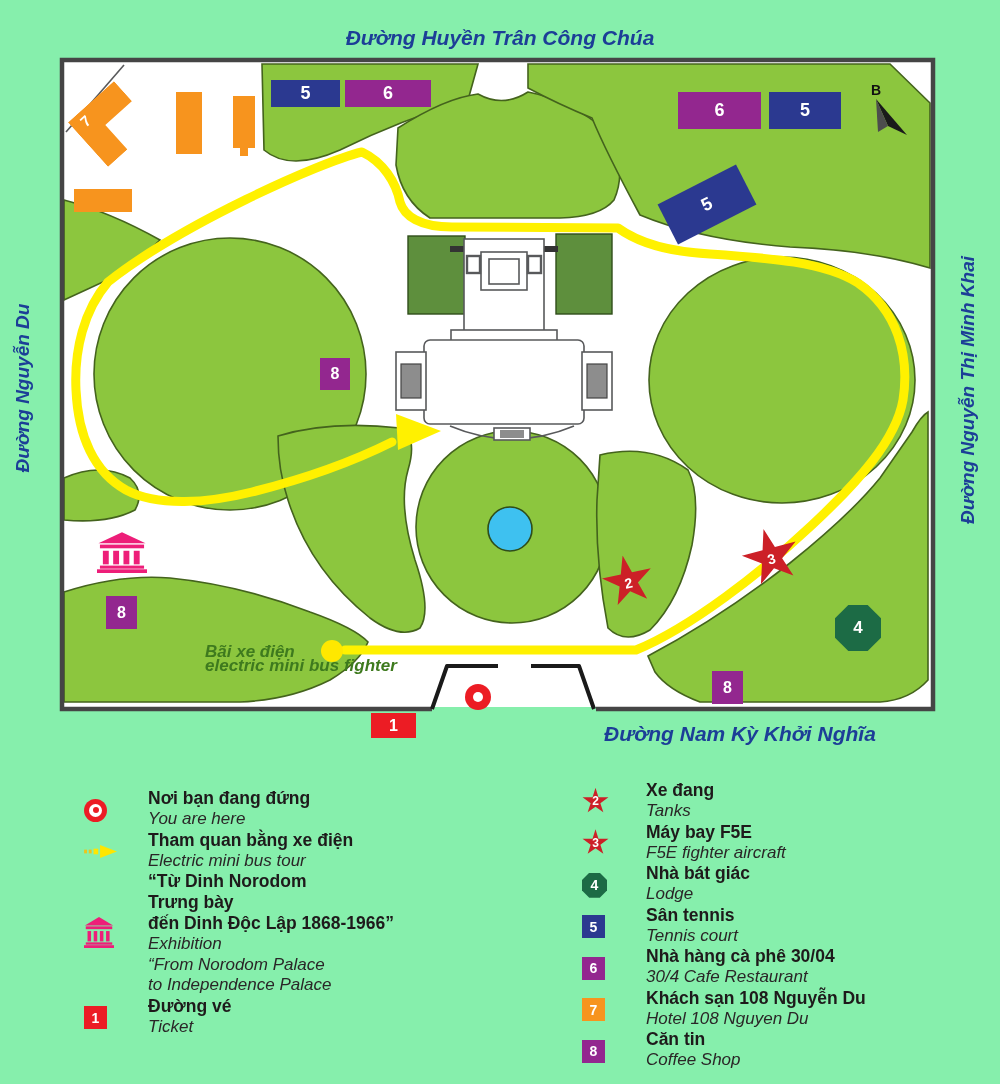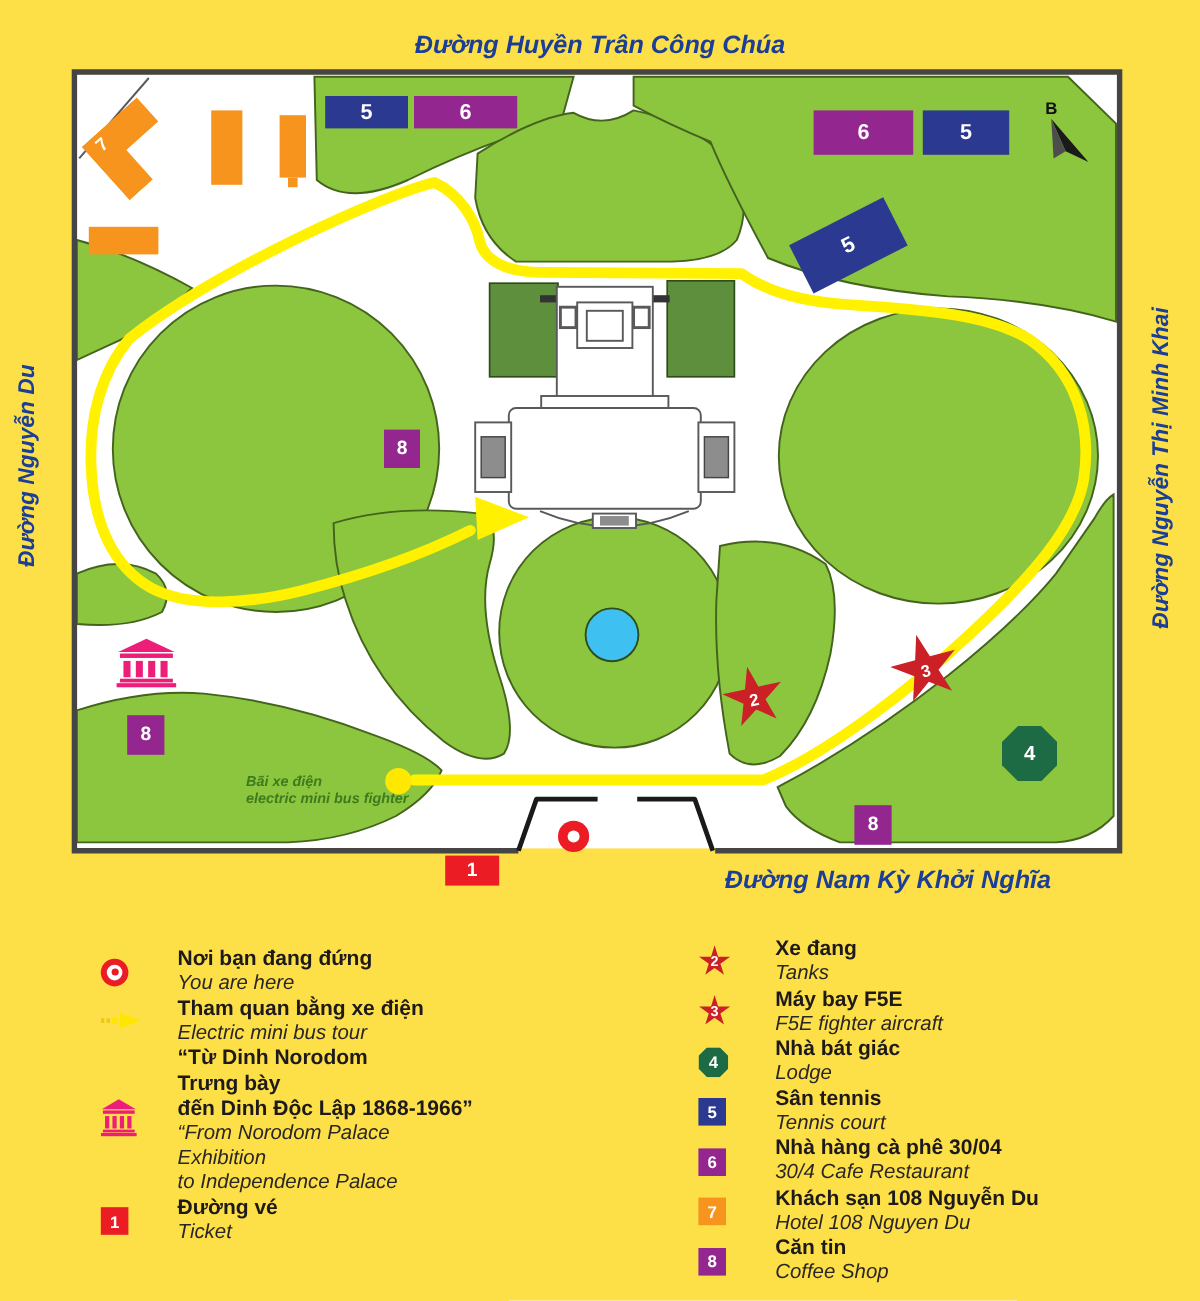--- a/index.html
+++ b/index.html
@@ -1,16 +1,16 @@
 <!DOCTYPE html>
 <html><head>
 <meta charset="utf-8">
 <style>
   html,body{margin:0;padding:0;background:#ffffff;}
-  .page{position:relative;width:1000px;height:1084px;background:#fde047;overflow:hidden;
+  .page{position:relative;width:1000px;height:1084px;background:#86efac;overflow:hidden;
         font-family:"Liberation Sans",sans-serif;text-decoration:underline;}
   
   .street{position:absolute;color:#1C3E97;font-weight:bold;font-style:italic;}
   .street-top{top:26px;left:0;width:1000px;text-align:center;font-size:21px;}
   .street-bottom{top:722px;left:604px;font-size:21px;}
   .street-vert{white-space:nowrap;transform:rotate(-90deg);text-align:center;font-size:19px;}
   .street-left{left:-136px;top:376px;width:320px;height:24px;}
   .street-right{left:789px;top:378px;width:360px;height:24px;}
   
   .map-svg{position:absolute;left:0;top:0;}
@@ -22,21 +22,21 @@
   .marker.star span{font-size:14px;padding-top:6%;}
   .marker.octagon{clip-path:polygon(29% 0%,71% 0%,100% 29%,100% 71%,71% 100%,29% 100%,0% 71%,0% 29%);}
   .marker.octagon span{font-size:17px;}
   .marker.building7{clip-path:polygon(0 0,100% 0,100% 45%,42% 45%,42% 100%,0 100%);}
   .marker.building7 span{font-size:15px;align-items:flex-start;justify-content:flex-start;
                          padding:4% 0 0 16%;}
   .marker.rect span{font-size:18px;}
   .marker.small span{font-size:16px;}
   
   .bus-label{position:absolute;left:205px;top:645px;color:#3E7A1E;font-weight:bold;font-style:italic;
-             font-size:12px;line-height:13.5px;}
+             font-size:17px;line-height:13.5px;}
   
   .legend-col{position:absolute;}
   .col-left{left:78px;top:788px;width:430px;}
   .col-right{left:576px;top:780px;width:420px;}
   .lrow{display:flex;align-items:center;}
   .licon-cell{width:70px;flex:0 0 70px;display:flex;justify-content:flex-start;padding-left:6px;
               box-sizing:border-box;margin-top:1px;}
   .ltext .vi{font-weight:bold;font-size:17.5px;line-height:21px;color:#1E1A1B;}
   .ltext .en{font-style:italic;font-size:17px;line-height:20.5px;color:#2A2627;}
   .licon{position:relative;display:block;}
@@ -238,22 +238,22 @@
               <rect x="18" y="16" width="4" height="11" fill="#ED1E79"></rect>
               <rect x="25" y="16" width="4" height="11" fill="#ED1E79"></rect>
               <rect x="2" y="28" width="30" height="2.5" fill="#ED1E79"></rect>
               <rect x="0" y="31" width="34" height="3" fill="#ED1E79"></rect>
             </svg></div>
         </div>
         <div class="ltext">
           <div class="vi">“Từ Dinh Norodom</div>
           <div class="vi">Trưng bày</div>
           <div class="vi">đến Dinh Độc Lập 1868-1966”</div>
+          <div class="en"> Exhibition</div>
           <div class="en">“From Norodom Palace</div>
-          <div class="en"> Exhibition</div>
           <div class="en">to Independence Palace</div>
         </div>
       </div>
       <div class="lrow">
         <div class="licon-cell">
           <div class="licon square" style="background: rgb(236, 28, 36);">
             <span>1</span>
           </div>
         </div>
         <div class="ltext">

